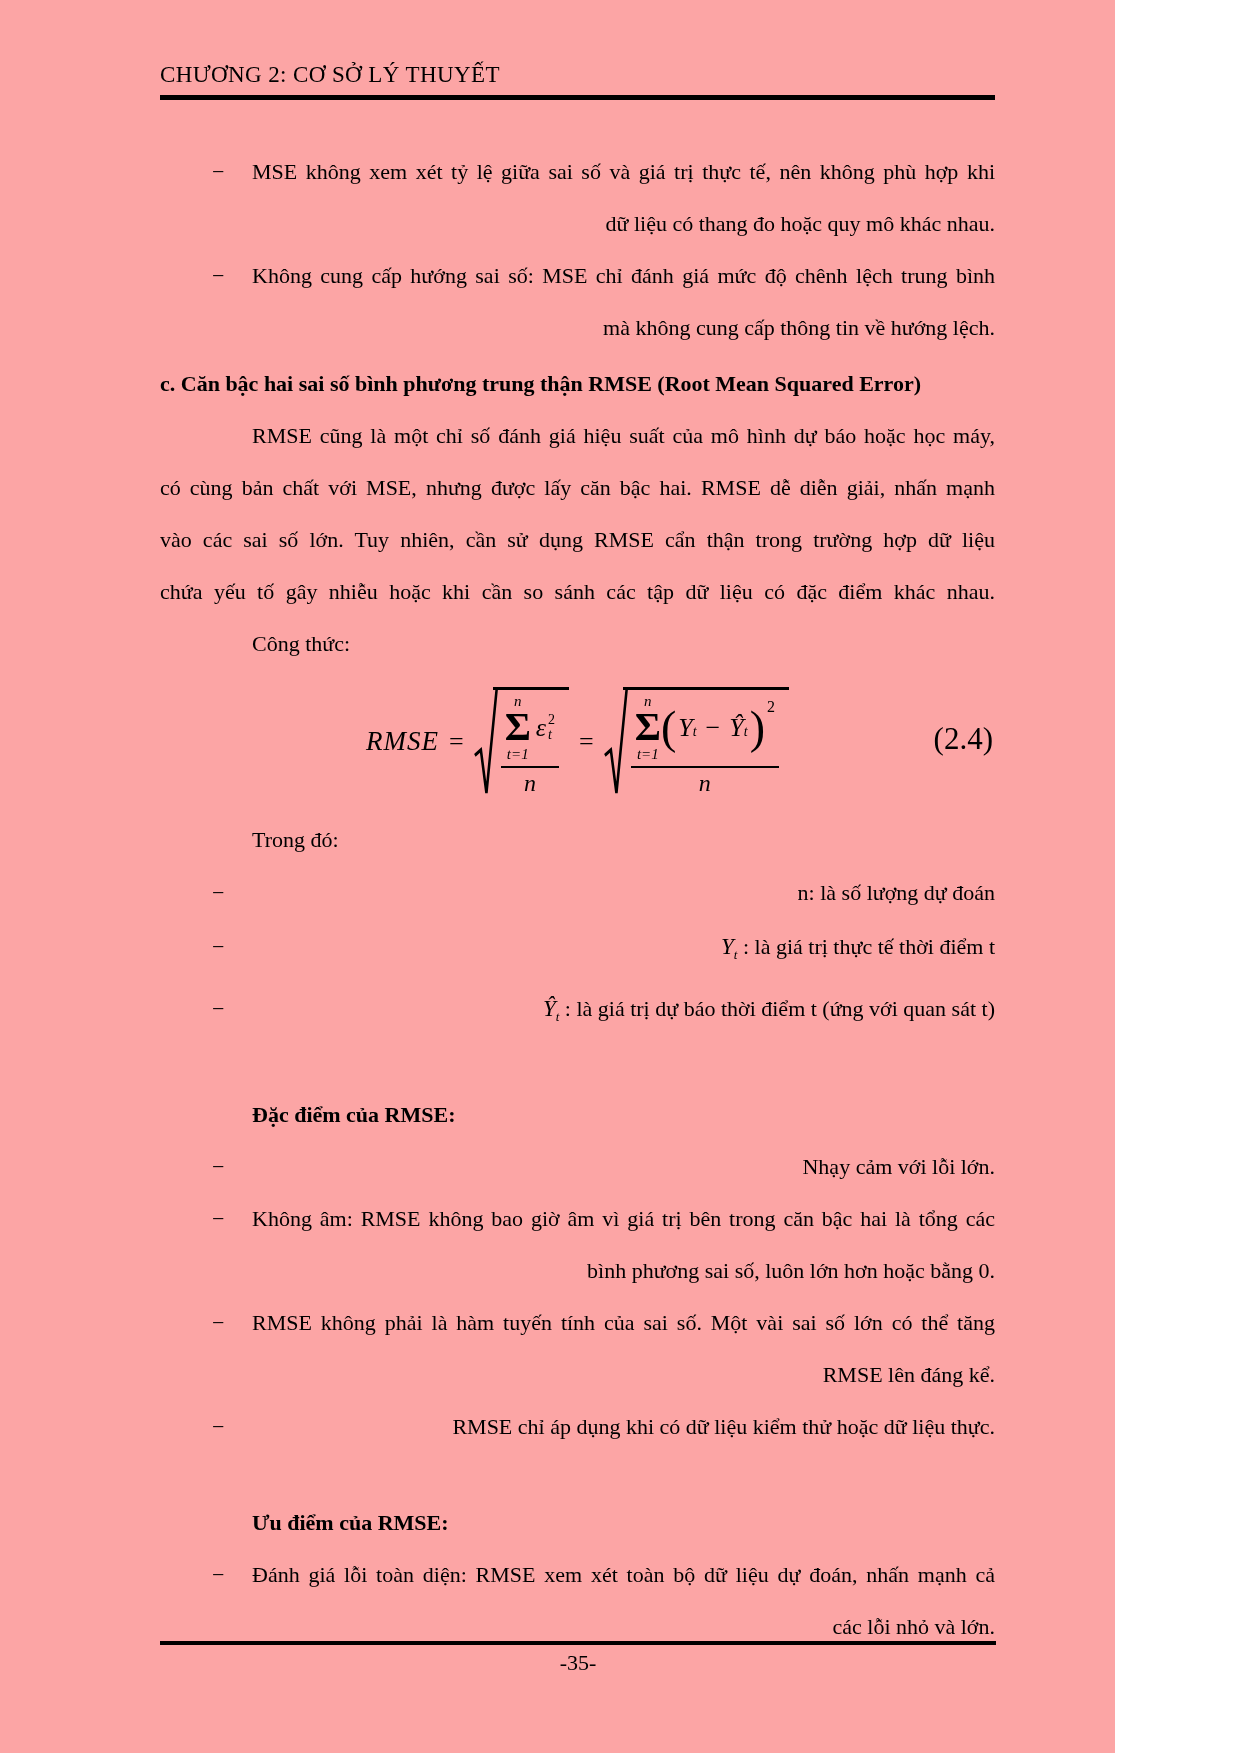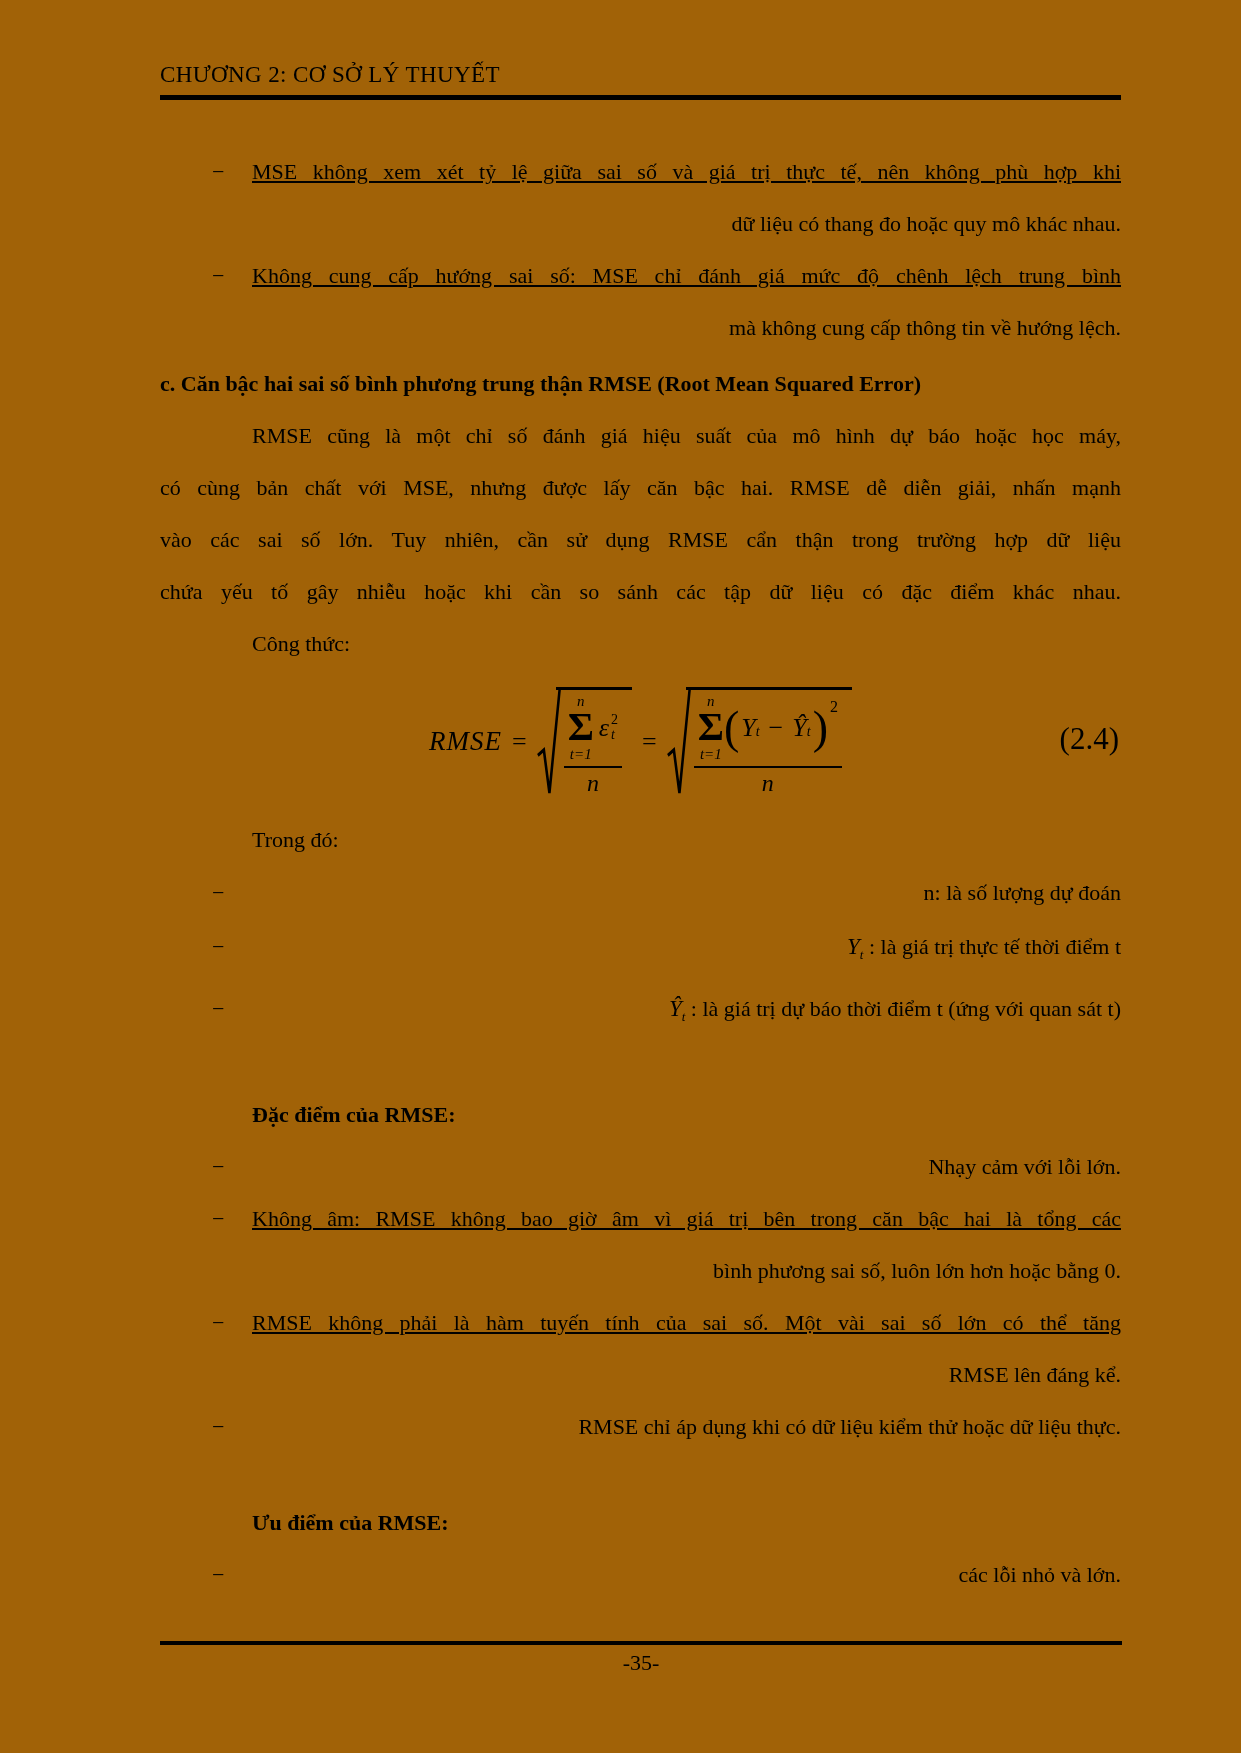--- a/index.html
+++ b/index.html
@@ -1,41 +1,41 @@
 <!DOCTYPE html>
 <html><head>
 <meta charset="utf-8">
 <style>
   html, body { margin: 0; padding: 0; background: #ffffff; }
   .page {
     position: relative;
-    width: 1241px;
+    width: 1115px;
     height: 1753px;
-    background: #a16207;
+    background: #fca5a5;
     color: #000;
     font-family: "Liberation Serif", serif;
     overflow: hidden;
   }
   
   .header { position: absolute; left: 160px; right: 120px; top: 62px; }
   .header-title { font-size: 23px; letter-spacing: 0.4px; }
   .header-rule { height: 5px; background: #000; margin-top: 7px; }
 
   
   .content {
     position: absolute;
     left: 160px; right: 120px; top: 146px;
     font-size: 22px;
     line-height: 52px;
   }
   .bullet { display: flex; }
   .bullet .marker { flex: none; width: 40px; padding-left: 52px; }
   .bullet .bl { flex: 1; min-width: 0; }
   .line { text-align: right; }
-  .line.fill { text-align: justify; text-align-last: justify; text-decoration: underline; }
+  .line.fill { text-align: justify; text-align-last: justify; }
 
   .heading-c { font-weight: bold; margin-top: 4px; }
 
   .para .line { text-align: justify; text-align-last: justify; }
   .para .line.first { text-indent: 92px; }
 
   .label { margin-left: 92px; }
   .subhead { margin-left: 92px; font-weight: bold; margin-top: 44px; }
 
   
@@ -232,20 +232,21 @@
       <div class="bl">
         <div class="line">RMSE chỉ áp dụng khi có dữ liệu kiểm thử hoặc dữ liệu thực.</div>
       </div>
     </div>
 
     <div class="subhead">Ưu điểm của RMSE:</div>
 
     <div class="bullet">
       <span class="marker">−</span>
       <div class="bl">
+        <div class="line fill">Đánh giá lỗi toàn diện: RMSE xem xét toàn bộ dữ liệu dự đoán, nhấn mạnh cả</div>
         <div class="line">các lỗi nhỏ và lớn.</div>
       </div>
     </div>
 
   </div>
 
   <div class="footer-rule"></div>
   <div class="pageno">-35-</div>
 
 </div>

